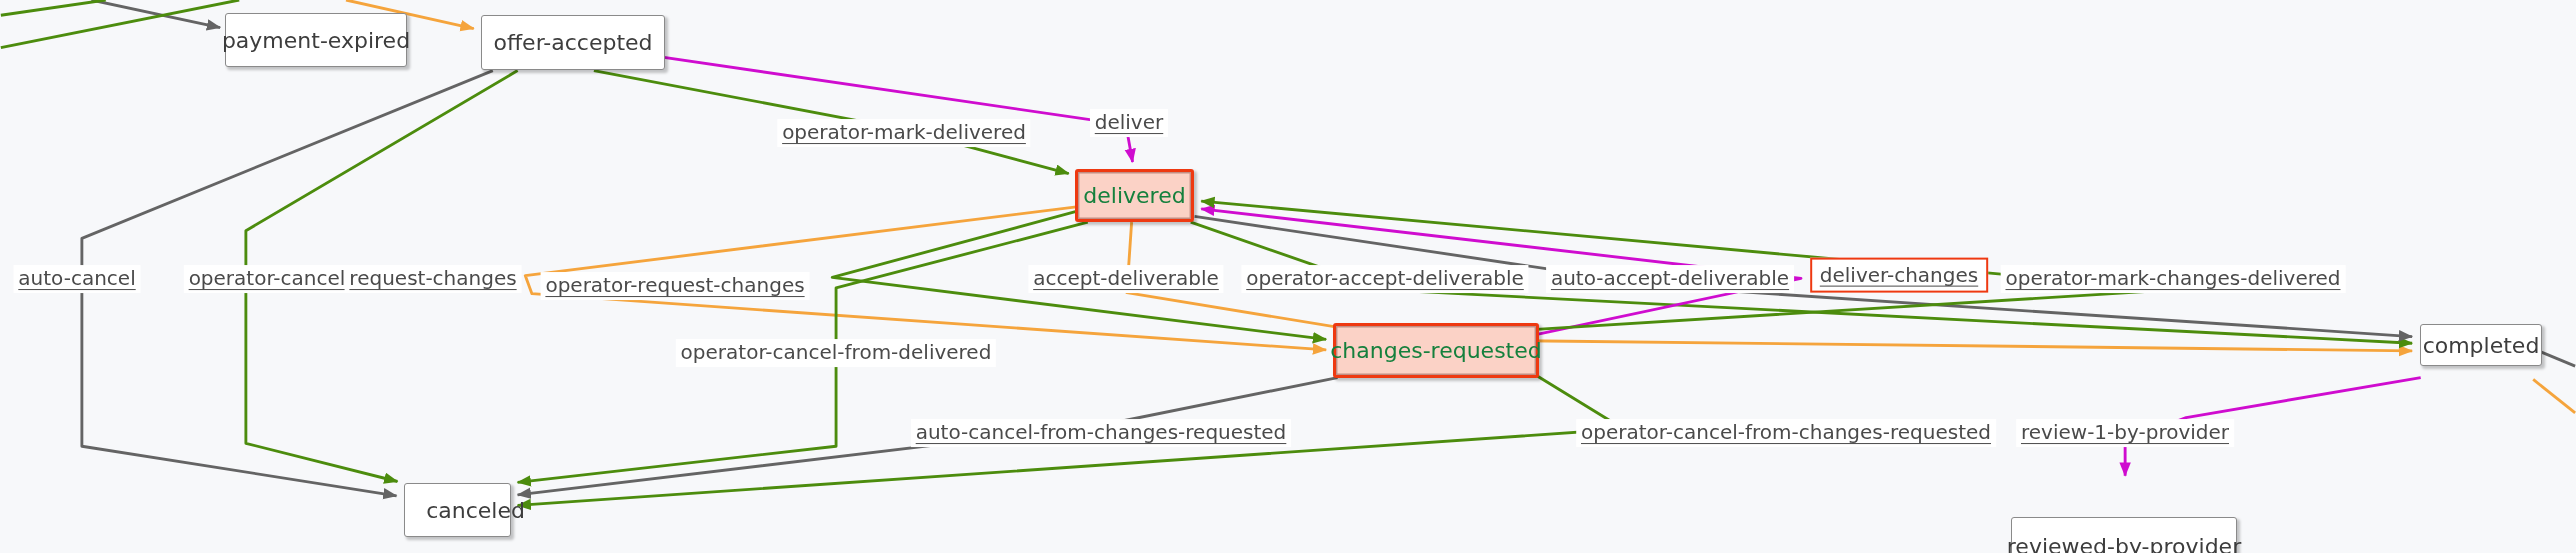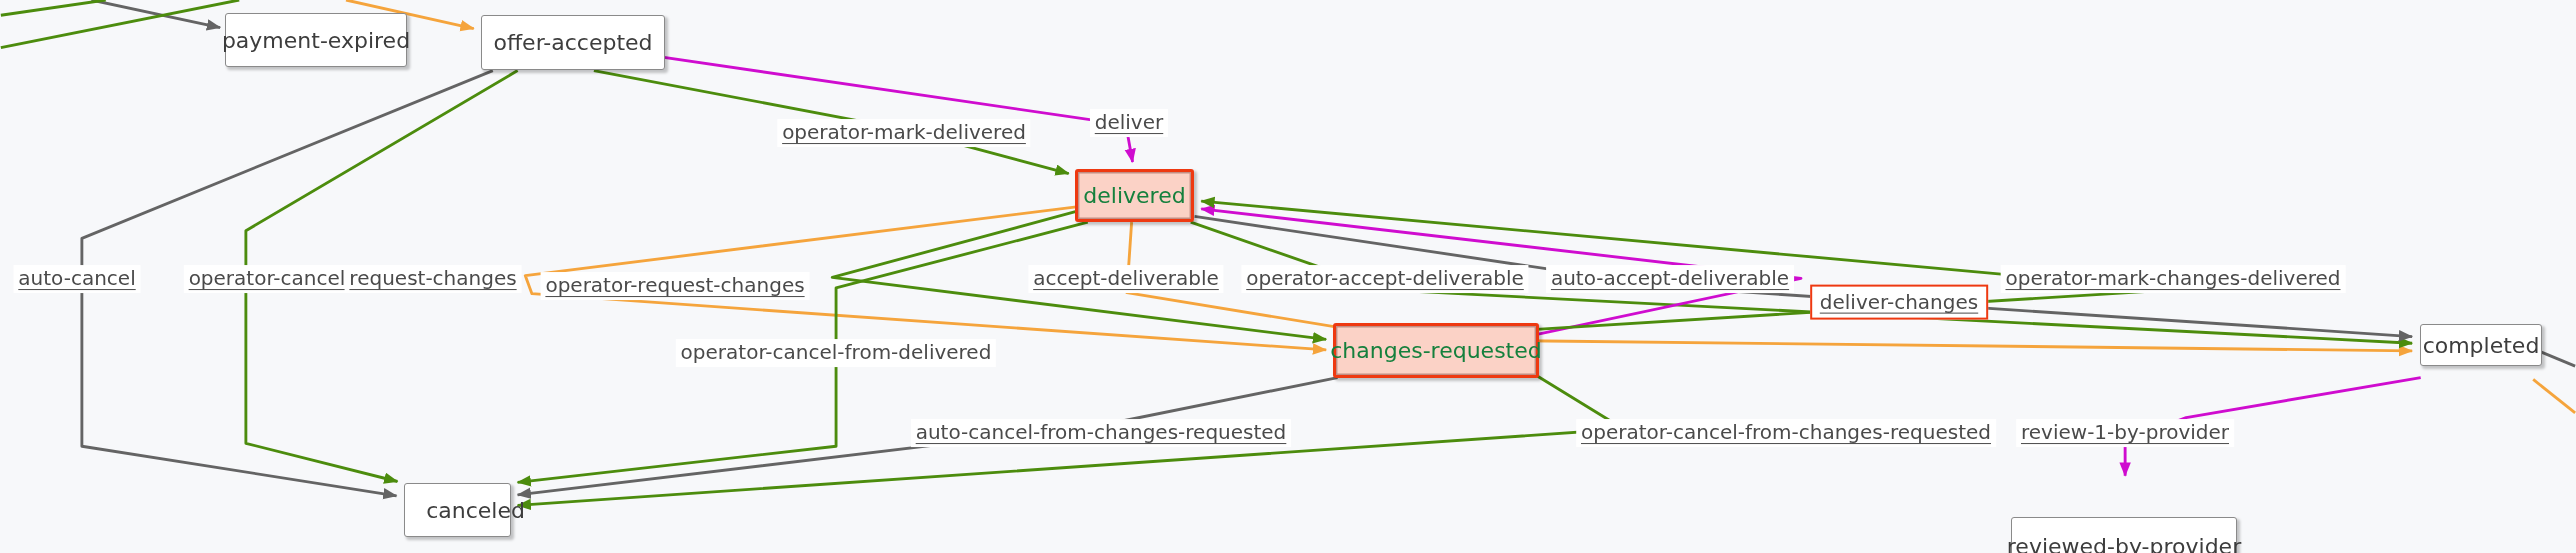--- a/index.html
+++ b/index.html
@@ -16,21 +16,21 @@
     border:3.3px solid #ee3911;background:#fbd2c6;color:#15803d;
     box-shadow:inset 0 0 0 1.4px rgba(125,60,50,.45), 2.4px 2.9px 2.9px rgba(0,0,0,0.22);
   }
   .edge-label{
     position:absolute;transform:translate(-50%,-50%);
     background:#ffffff;color:#4a4a4a;font-size:20px;white-space:nowrap;
     padding:1px 4.8px 1.9px 4.8px;line-height:1.25;cursor:pointer;
   }
   .edge-label.underlined{text-decoration:underline;text-underline-offset:3.8px;text-decoration-thickness:1.4px;}
   .edge-label.plain{cursor:default;}
-  .edge-label.boxed{border:2.9px solid #ee3911;padding:2.9px 7.6px;margin-top:27px;}
+  .edge-label.boxed{border:2.9px solid #ee3911;padding:2.9px 7.6px;}
 </style>
 </head>
 <body>
 
 <div id="canvas" style="background: rgb(247, 248, 250);">
   <svg id="edges" width="2576" height="553" viewBox="0 0 2700 580">
     <defs id="marker-defs">
         <marker id="arrow-green" markerUnits="userSpaceOnUse" markerWidth="20" markerHeight="14" refX="14" refY="6" orient="auto">
           <path d="M0,0 L15,6 L0,12 Z" fill="#4c8c0d"></path>
         </marker>

